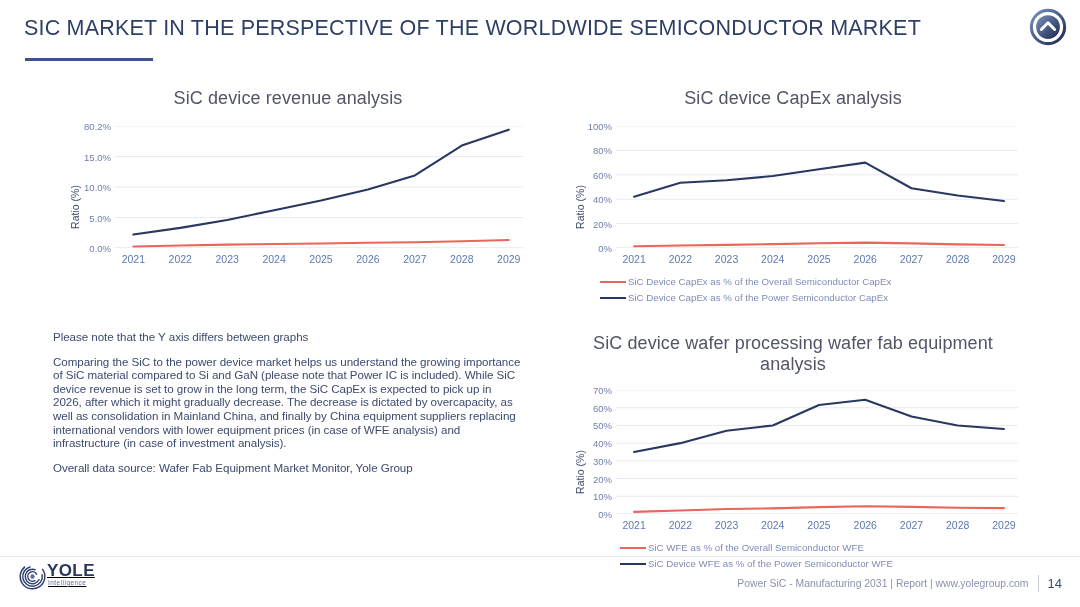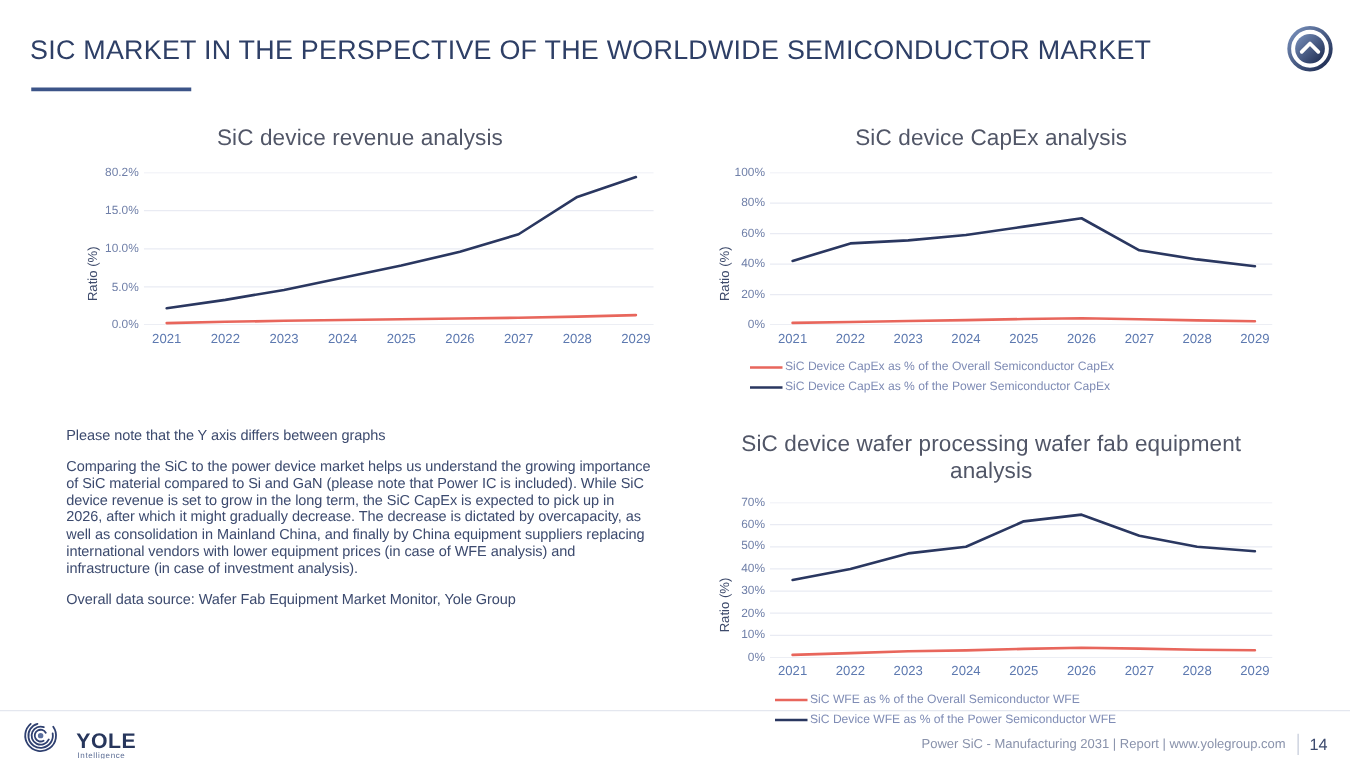--- a/index.html
+++ b/index.html
@@ -2,21 +2,21 @@
 <html><head>
 <meta charset="utf-8">
 <style>
   * { box-sizing: border-box; margin: 0; padding: 0; }
   html, body {
     width: 1080px; height: 607px;
     background: #ffffff;
     font-family: "Liberation Sans", sans-serif;
     overflow: hidden;
   }
-  .slide { position: relative; width: 1080px; height: 434px; background: #fff; margin-top: 12px; }
+  .slide { position: relative; width: 1080px; height: 434px; background: #fff; }
 
   
   .slide-title {
     position: absolute; left: 24px; top: 16px;
     font-size: 21.5px; font-weight: 400; letter-spacing: .2px;
     color: #2e3f66; white-space: nowrap;
   }
   .title-rule {
     position: absolute; left: 25px; top: 58px;
     width: 128px; height: 2.5px; background: #3c5488;
@@ -67,21 +67,21 @@
     font-size: 11.6px; line-height: 13.6px; color: #3c4a6e;
     margin-bottom: 11px; letter-spacing: -0.05px;
   }
   .body-text p:last-child { margin-bottom: 0; }
 
   
   .footer-rule {
     position: absolute; left: 0; top: 556px; width: 1080px; height: 1px;
     background: #e4e7ef;
   }
-  .logo { position: absolute; left: 18px; top: 562px; display: flex; align-items: flex-end; gap: 14px; }
+  .logo { position: absolute; left: 18px; top: 562px; display: flex; align-items: flex-start; gap: 0; text-decoration: underline; }
   .logo-text { line-height: 1; }
   .logo-word { font-size: 17px; font-weight: 700; color: #27365c; letter-spacing: .4px; }
   .logo-sub { font-size: 6.4px; color: #5a6b93; letter-spacing: .5px; margin-top: 1px; margin-left:1px;}
   .footer-right {
     position: absolute; right: 18px; top: 575px;
     display: flex; align-items: center; gap: 9px;
     font-size: 10.4px; color: #8992ab;
   }
   .footer-divider { width: 1px; height: 17px; background: #c5cbda; }
   .footer-page { font-size: 13px; color: #3c4a6e; font-weight: 400; }

